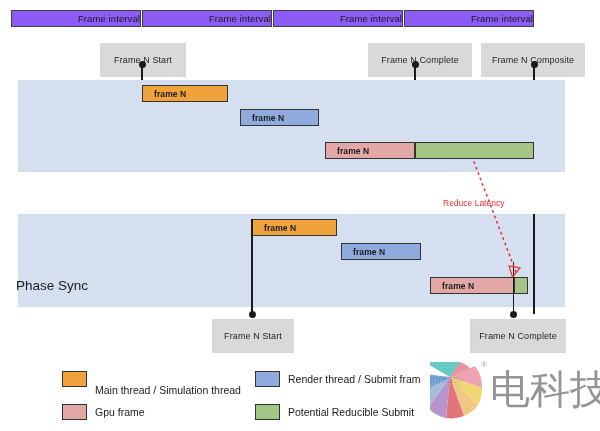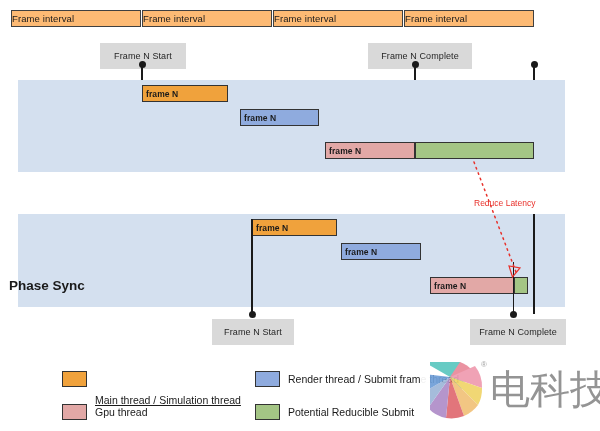--- a/index.html
+++ b/index.html
@@ -13,35 +13,35 @@
     height: 431px;
     background: #ffffff;
     font-family: "Liberation Sans", sans-serif;
     overflow: hidden;
   }
 
   
   .interval-bar {
     position: absolute;
     height: 17px;
-    background: #fdba74;
+    background: #8b5cf6;
     border: 1px solid #404040;
     box-sizing: border-box;
     font-size: 9.5px;
     color: #1a1a1a;
     display: flex;
     align-items: center;
-    justify-content: flex-start;
+    justify-content: flex-end;
     letter-spacing: .1px;
   }
 
   
   .event-label {
     position: absolute;
-    height: 26px;
+    height: 34px;
     background: #d9d9d9;
     box-sizing: border-box;
     font-size: 9px;
     color: #262626;
     display: flex;
     align-items: center;
     justify-content: center;
     letter-spacing: .1px;
   }
 
@@ -78,21 +78,21 @@
     height: 17px;
     box-sizing: border-box;
     border: 1.3px solid #333333;
     font-size: 8.5px;
     font-weight: bold;
     color: #1a1a1a;
     display: flex;
     align-items: center;
     letter-spacing: .1px;
   }
-  .block .blabel { padding-left: 3px; }
+  .block .blabel { padding-left: 11px; }
   .block.main   { background: #F0A23C; }
   .block.render { background: #8FABDE; }
   .block.gpu    { background: #E2A8A6; }
   .block.green  { background: #A4C585; }
 
   
   .annot-text {
     position: absolute;
     font-size: 8.5px;
     color: #E8312B;
@@ -166,20 +166,23 @@
       <span>Frame interval</span>
     </div>
   </div>
 
   <div class="event-label" style="left:100px; top:43px; width:86px;">
     <span>Frame N Start</span>
   </div>
   <div class="event-label" style="left:368px; top:43px; width:104px;">
     <span>Frame N Complete</span>
   </div>
+  <div class="event-label" style="left:481px; top:43px; width:104px;">
+    <span>Frame N Composite</span>
+  </div>
 
   <div class="vdot" style="left:138.5px; top:61px;"></div>
   <div class="vdot" style="left:411.5px; top:61px;"></div>
   <div class="vdot" style="left:530.5px; top:61px;"></div>
 
   <div class="vline" style="left:141.2px; top:64px; height:38px;"></div>
   <div class="vline" style="left:414.2px; top:64px; height:96px;"></div>
   <div class="vline" style="left:533.2px; top:64px; height:96px;"></div>
 
   <div class="lane" style="left:18px; top:80px; width:547px; height:92px;"></div>
@@ -191,21 +194,21 @@
     <span class="blabel">frame N</span>
   </div>
   <div class="block gpu" style="left:325px; top:142px; width:90px;">
     <span class="blabel">frame N</span>
   </div>
   <div class="block green" style="left:415px; top:142px; width:119px;">
     <span class="blabel"></span>
   </div>
 
   <div class="lane" style="left:18px; top:214px; width:547px; height:93px;"></div>
-  <div class="lane-title" style="left:9px; top:277px;font-weight:bold;">Phase Sync</div>
+  <div class="lane-title" style="left:16px; top:277px;">Phase Sync</div>
 
   <div class="block main" style="left:252px; top:219px; width:85px;">
     <span class="blabel">frame N</span>
   </div>
   <div class="block render" style="left:341px; top:243px; width:80px;">
     <span class="blabel">frame N</span>
   </div>
   <div class="block gpu" style="left:430px; top:277px; width:84px;">
     <span class="blabel">frame N</span>
   </div>
@@ -225,31 +228,31 @@
     <span>Frame N Start</span>
   </div>
   <div class="event-label" style="left:470px; top:319px; width:96px;">
     <span>Frame N Complete</span>
   </div>
 
   <svg class="overlay" viewBox="0 0 600 431" xmlns="http://www.w3.org/2000/svg">
     <path d="M 474 162 L 516 272" stroke="#E8312B" stroke-width="1.5" stroke-dasharray="1.6 4.2" stroke-linecap="round" fill="none"></path>
     <path d="M 512.5 277 L 509 266 L 520 268 Z" stroke="#E8312B" stroke-width="1.2" fill="none"></path>
   </svg>
-  <div class="annot-text" style="left:443px; top:198px;margin-left:31px;">Reduce Latency</div>
+  <div class="annot-text" style="left:443px; top:198px;">Reduce Latency</div>
 
   <div>
     <div class="legend-swatch" style="left:62px; top:371px; background:#F0A23C;"></div>
-    <div class="legend-text" style="left:95px; top:394px;text-decoration:underline;">Main thread / Simulation thread</div>
+    <div class="legend-text" style="left:95px; top:384px;">Main thread / Simulation thread</div>
 
     <div class="legend-swatch" style="left:255px; top:371px; background:#8FABDE;"></div>
     <div class="legend-text" style="left:288px; top:373px;">Render thread / Submit frame thread</div>
 
     <div class="legend-swatch" style="left:62px; top:404px; background:#E2A8A6;"></div>
-    <div class="legend-text" style="left:95px; top:406px;">Gpu thread</div>
+    <div class="legend-text" style="left:95px; top:406px;">Gpu frame</div>
 
     <div class="legend-swatch" style="left:255px; top:404px; background:#A4C585;"></div>
     <div class="legend-text" style="left:288px; top:406px;">Potential Reducible  Submit</div>
   </div>
 
   <div class="watermark">
     <svg width="75" height="73" viewBox="0 0 75 73" xmlns="http://www.w3.org/2000/svg">
       <g>
         <path d="M4 4 L40 4 A30 30 0 0 1 40 34 L30 19 Z" fill="#5cc8c0"></path>
         <path d="M40 4 A30 30 0 0 1 52 12 L30 19 Z" fill="#e98a9a" transform="translate(0,0)"></path>

